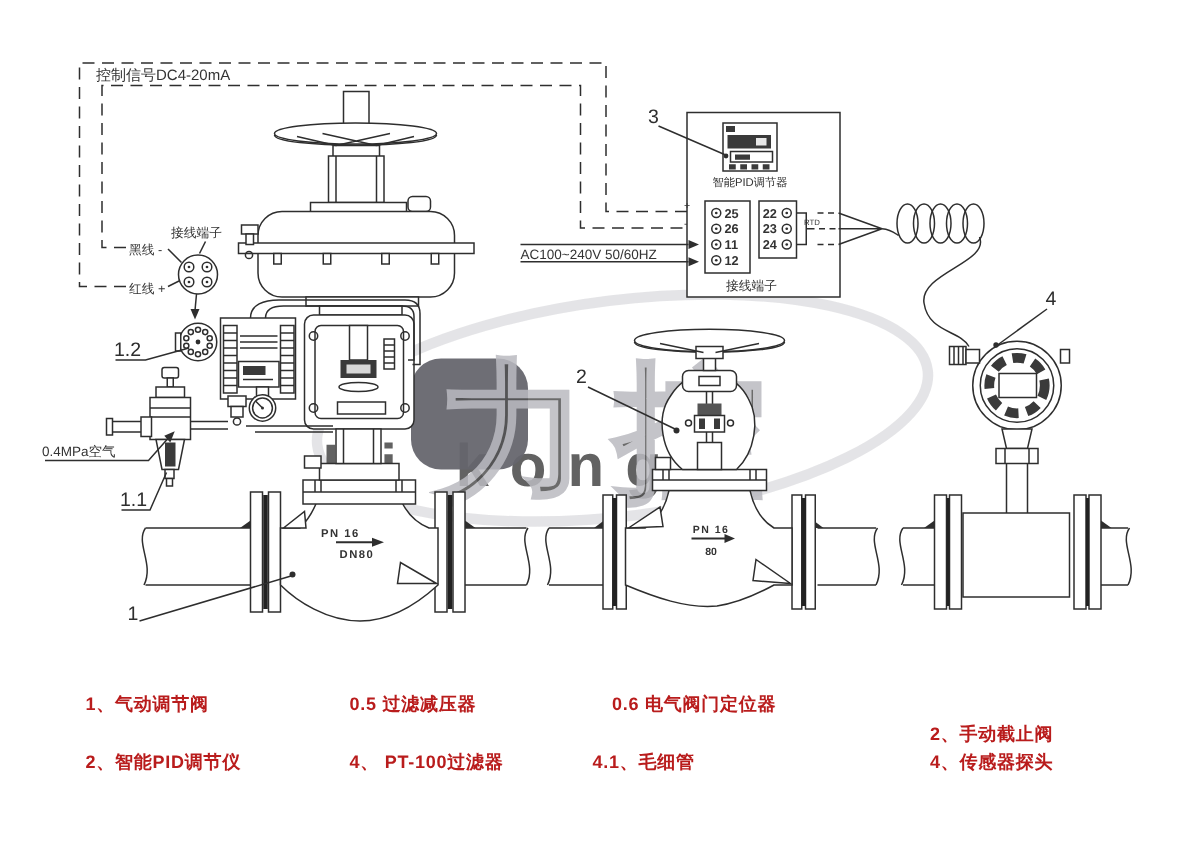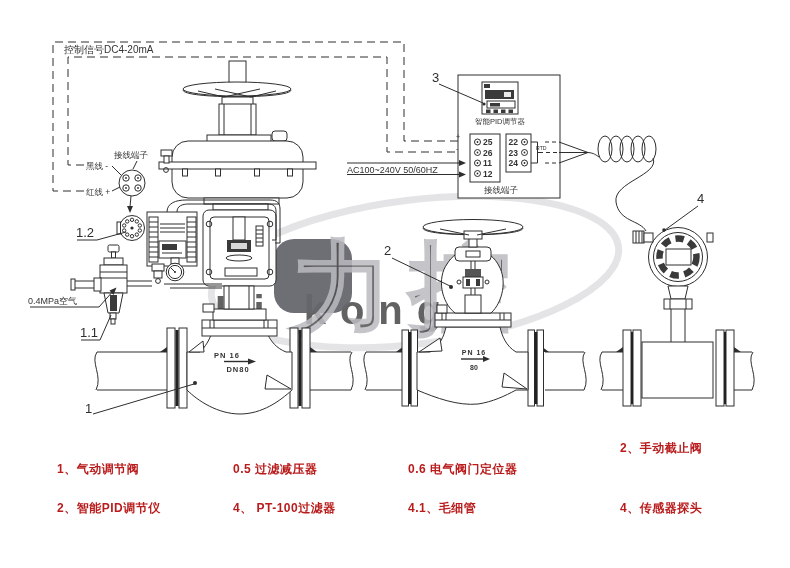--- a/index.html
+++ b/index.html
@@ -342,19 +342,19 @@
     <text x="697" y="203" class="t-callout">4</text>
     <path class="ln" d="M 698,206 L 665,230"></path>
     <circle cx="664" cy="230" r="1.8" class="fillc"></circle>
   </g>
 </svg>
 
   <div>
     <span class="legend-item" style="left:57px;top:461px;">1、气动调节阀</span>
     <span class="legend-item" style="left:233px;top:461px;">0.5 过滤减压器</span>
     <span class="legend-item" style="left:408px;top:461px;">0.6 电气阀门定位器</span>
-    <span class="legend-item" style="left:620px;top:440px;text-align:right;">2、手动截止阀</span>
+    <span class="legend-item" style="left:620px;top:481px;text-align:right;">2、手动截止阀</span>
     <span class="legend-item" style="left:57px;top:500px;">2、智能PID调节仪</span>
     <span class="legend-item" style="left:233px;top:500px;text-align:center;">4、 PT-100过滤器</span>
-    <span class="legend-item" style="left:408px;top:500px;">4.1、毛细管</span>
+    <span class="legend-item" style="left:395px;top:500px;">4.1、毛细管</span>
     <span class="legend-item" style="left:620px;top:500px;">4、传感器探头</span>
   </div>
 </div>
 
 </body></html>

